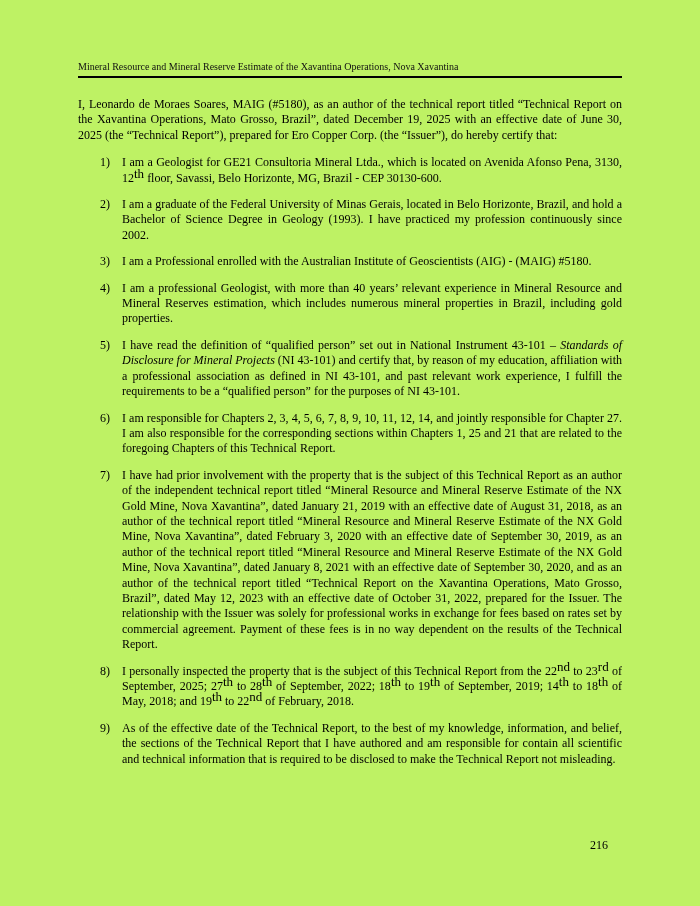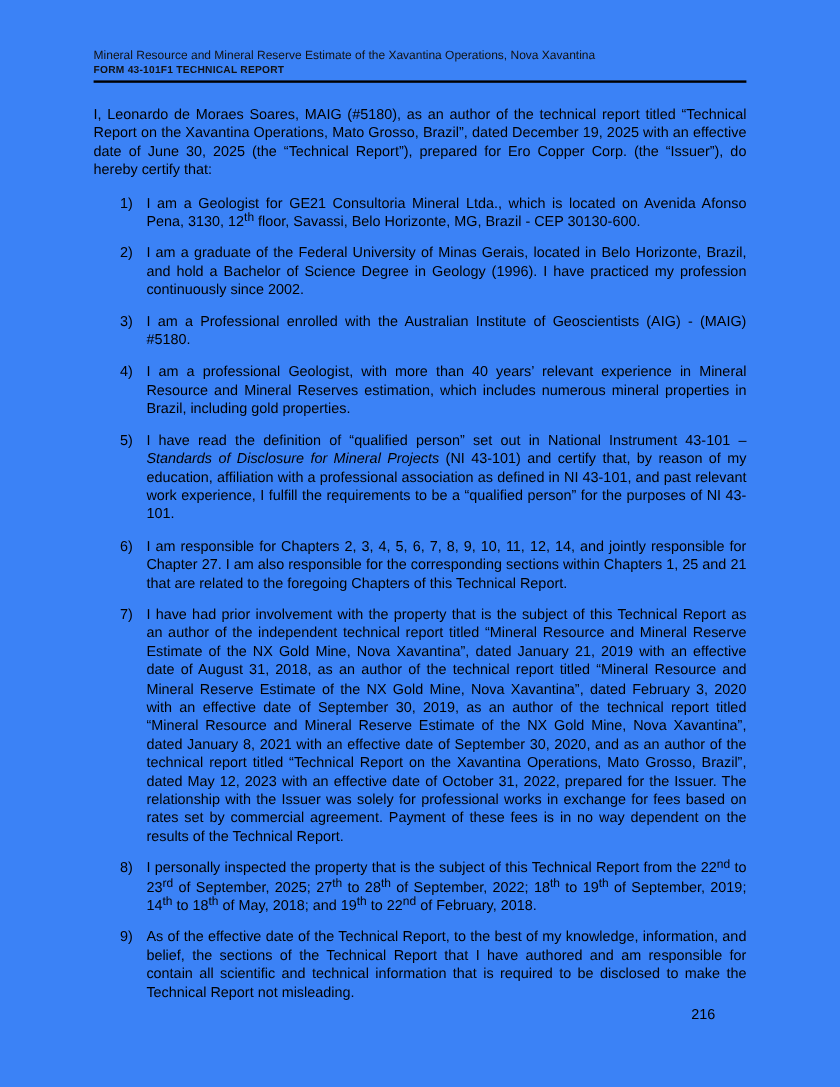--- a/index.html
+++ b/index.html
@@ -5,24 +5,24 @@
   html, body {
     margin: 0;
     padding: 0;
     background: #ffffff;
   }
   .page {
     position: relative;
     width: 700px;
     height: 906px;
     margin: 0 auto;
-    background: #3b82f6;
+    background: #bef264;
     box-sizing: border-box;
-    padding: 40px 78px 0 78px;
-    font-family: Liberation Sans, sans-serif;
+    padding: 60px 78px 0 78px;
+    font-family: Liberation Serif, serif;
     color: #000000;
     overflow: hidden;
   }
   .header-title {
     font-size: 10px;
     line-height: 13px;
     color: #111111;
   }
   .header-form-line {
     font-size: 8.5px;
@@ -60,58 +60,57 @@
     line-height: 15.4px;
     text-align: left;
   }
   li.cert-item .body {
     flex: 1 1 auto;
     font-size: 12px;
     line-height: 15.4px;
     text-align: justify;
   }
   li.cert-item .body sup {
-    font-size: 10px;
+    font-size: 13px;
     line-height: 0;
     vertical-align: 4px;
   }
   li.cert-item .body i {
     font-style: italic;
   }
   .page-footer {
     position: absolute;
     top: 838px;
-    right: 104px;
+    right: 92px;
     font-size: 12px;
     line-height: 15px;
     color: #000000;
   }
 </style>
 </head>
 <body>
 
 <div class="page">
 
   <header>
     <div class="header-title">Mineral Resource and Mineral Reserve Estimate of the Xavantina Operations, Nova Xavantina</div>
-    <div class="header-form-line">FORM 43-101F1 TECHNICAL REPORT</div>
     <hr class="header-rule">
   </header>
 
   <p class="intro">I, Leonardo de Moraes Soares, MAIG (#5180), as an author of the technical report titled “Technical Report on the Xavantina Operations, Mato Grosso, Brazil”, dated December 19, 2025 with an effective date of June 30, 2025 (the “Technical Report”), prepared for Ero Copper Corp. (the “Issuer”), do hereby certify that:</p>
 
   <ol class="cert-list">
   <li class="cert-item">
     <span class="num">1)</span>
     <div class="body"><span>I am a Geologist for GE21 Consultoria Mineral Ltda., which is located on Avenida Afonso Pena, 3130, 12</span><sup>th</sup><span> floor, Savassi, Belo Horizonte, MG, Brazil - CEP 30130-600.</span></div>
   </li>
 
   <li class="cert-item">
     <span class="num">2)</span>
-    <div class="body"><span>I am a graduate of the Federal University of Minas Gerais, located in Belo Horizonte, Brazil, and hold a Bachelor of Science Degree in Geology (1996). I have practiced my profession continuously since 2002.</span></div>
+    <div class="body"><span>I am a graduate of the Federal University of Minas Gerais, located in Belo Horizonte, Brazil, and hold a Bachelor of Science Degree in Geology (1993). I have practiced my profession continuously since 2002.</span></div>
   </li>
 
   <li class="cert-item">
     <span class="num">3)</span>
     <div class="body"><span>I am a Professional enrolled with the Australian Institute of Geoscientists (AIG) - (MAIG) #5180.</span></div>
   </li>
 
   <li class="cert-item">
     <span class="num">4)</span>
     <div class="body"><span>I am a professional Geologist, with more than 40 years’ relevant experience in Mineral Resource and Mineral Reserves estimation, which includes numerous mineral properties in Brazil, including gold properties.</span></div>

